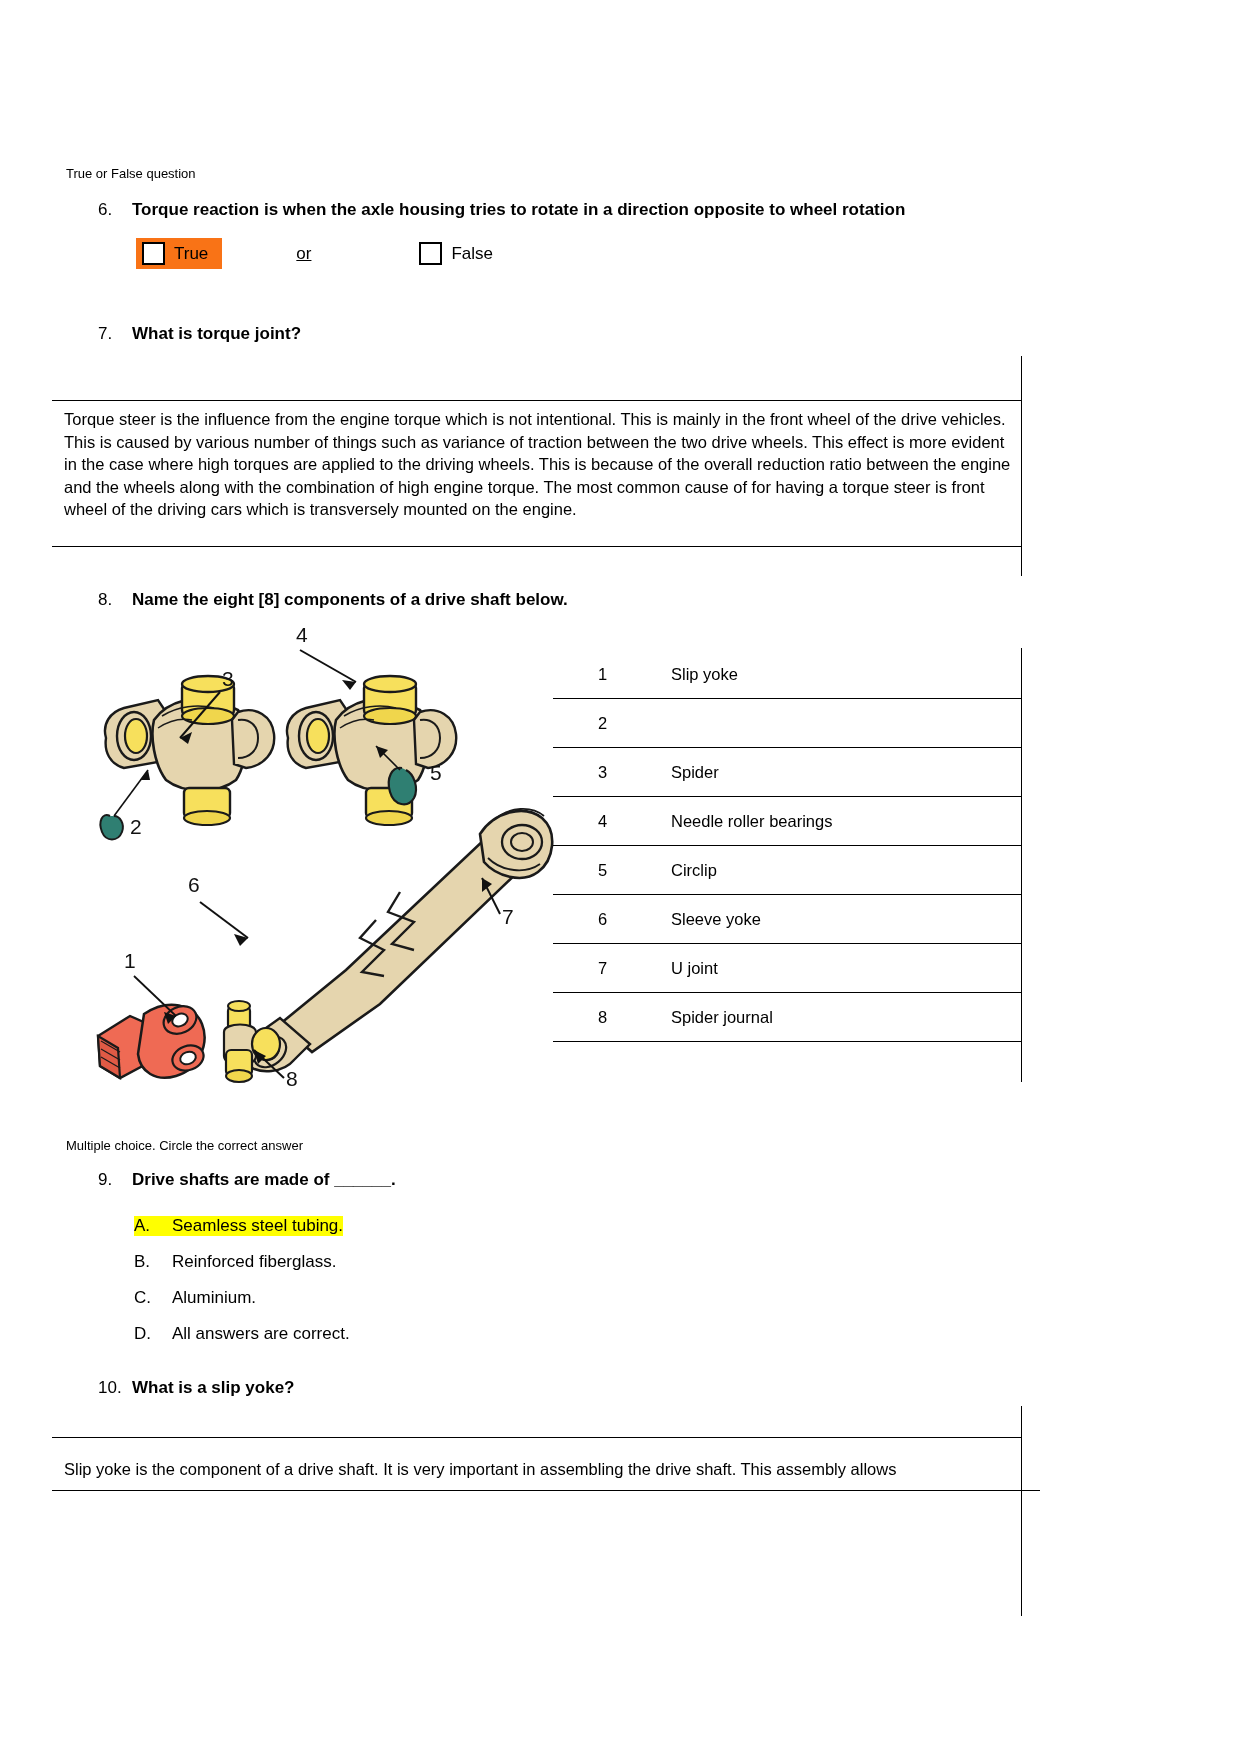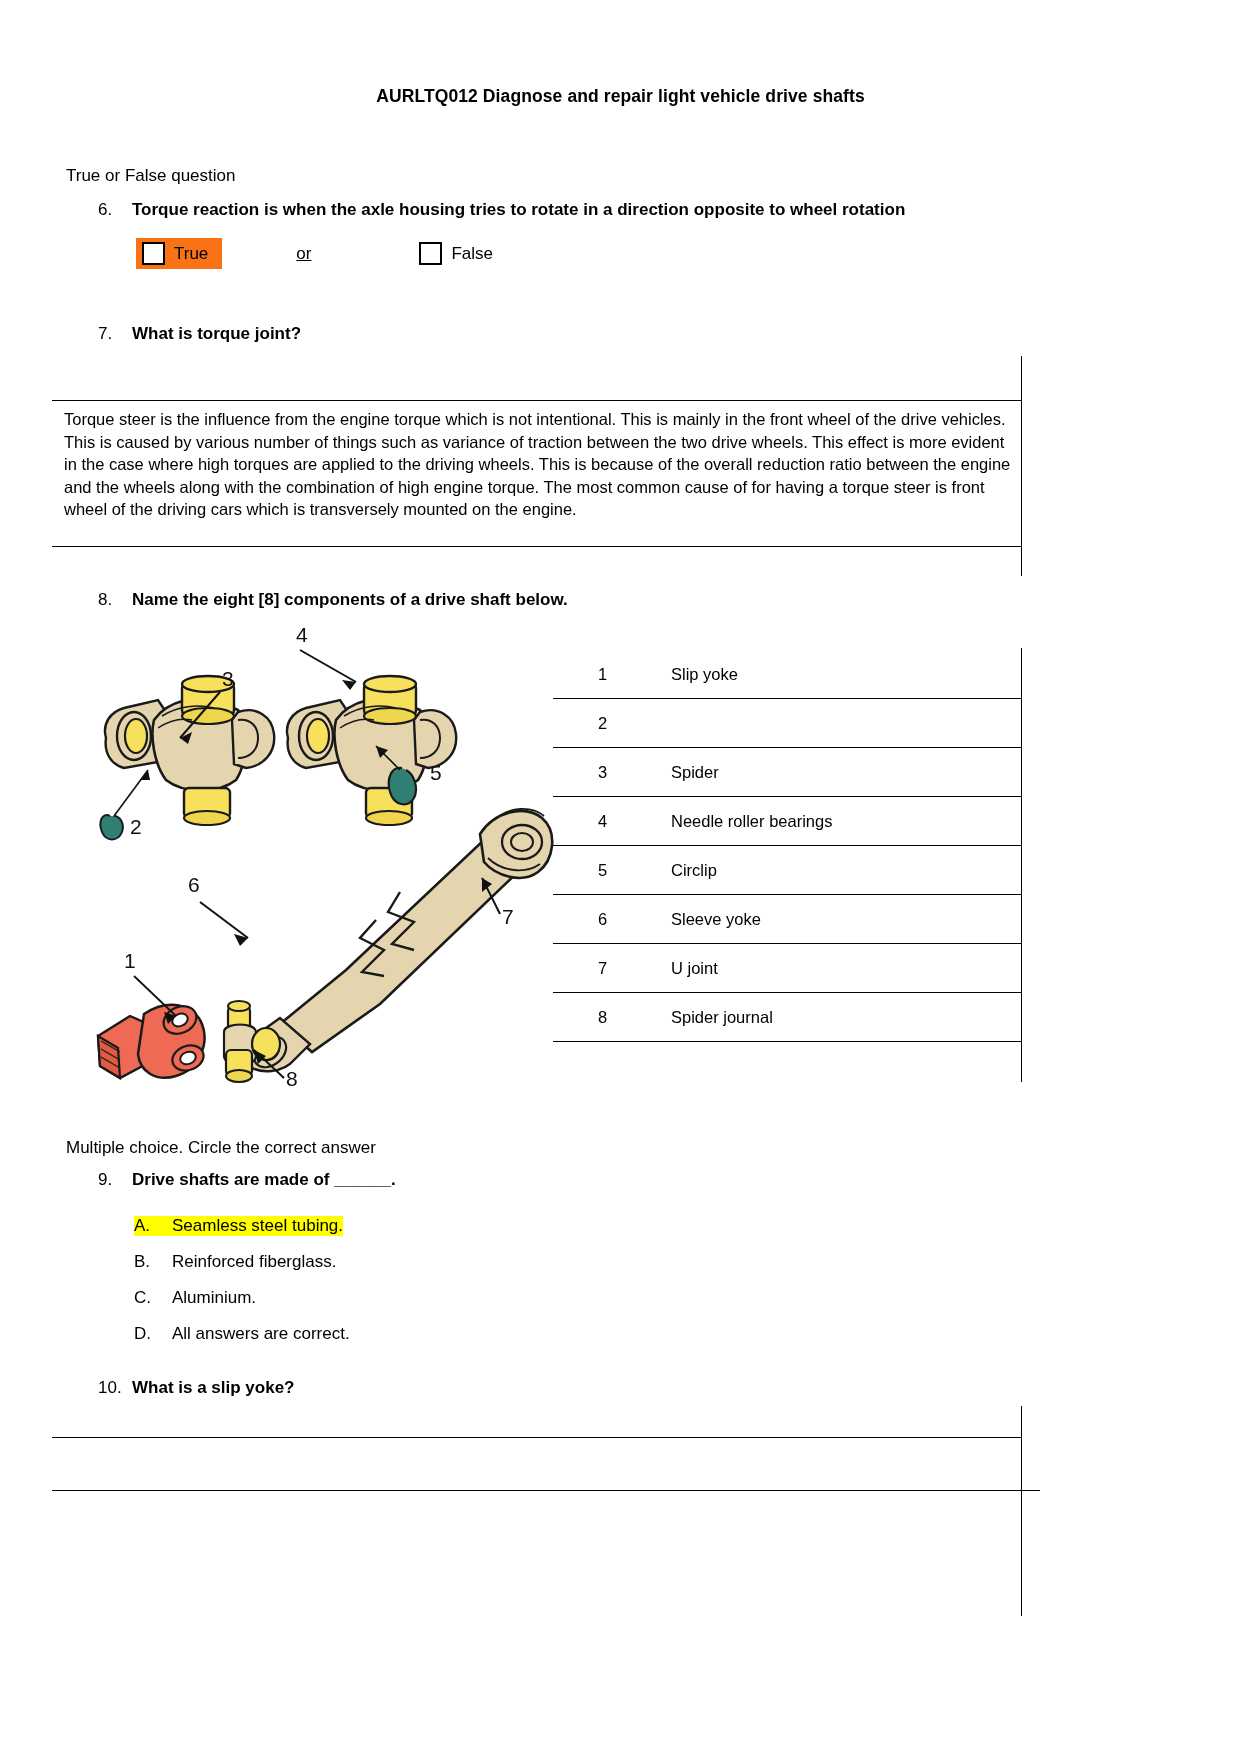--- a/index.html
+++ b/index.html
@@ -27,21 +27,21 @@
     width: 1241px;
     text-align: center;
     font-size: 17.5px;
     font-weight: bold;
     letter-spacing: 0.1px;
   }
 
   
   .sec-label {
     position: absolute;
-    font-size: 17px;
+    font-size: 13px;
   }
   .q-row {
     position: absolute;
     display: flex;
     align-items: baseline;
   }
   .q-num {
     width: 34px;
     flex: 0 0 34px;
     font-size: 17px;
@@ -154,21 +154,20 @@
     width: 470px;
     height: 470px;
   }
   .diagram svg { display: block; }
 </style>
 </head>
 <body>
 
 <div class="page">
 
-  <div class="doc-title">AURLTQ012 Diagnose and repair light vehicle drive shafts</div>
 
   <div class="sec-label" style="left:66px; top:166px;">True or False question</div>
 
   <div class="q-row" style="left:98px; top:200px; width:900px;">
     <span class="q-num">6.</span>
     <span class="q-text">Torque reaction is when the axle housing tries to rotate in a direction opposite to wheel rotation</span>
   </div>
 
   <div class="tf-wrap">
     <div class="tf-option highlight">
@@ -377,14 +376,15 @@
   </div>
 
   <div class="q-row" style="left:98px; top:1378px; width:900px;">
     <span class="q-num">10.</span>
     <span class="q-text">What is a slip yoke?</span>
   </div>
 
   <div class="vrule" style="left:1021px; top:1406px; height:210px;"></div>
   <div class="rule" style="left:52px; top:1437px; width:970px;"></div>
   <div class="rule" style="left:52px; top:1490px; width:988px;"></div>
+  <div class="answer-para" style="left:64px; top:1458px; width:1000px; white-space:nowrap; overflow:hidden;">Slip yoke is the component of a drive shaft. It is very important in assembling the drive shaft. This assembly allows</div>
 
 </div>
 
 </body></html>

